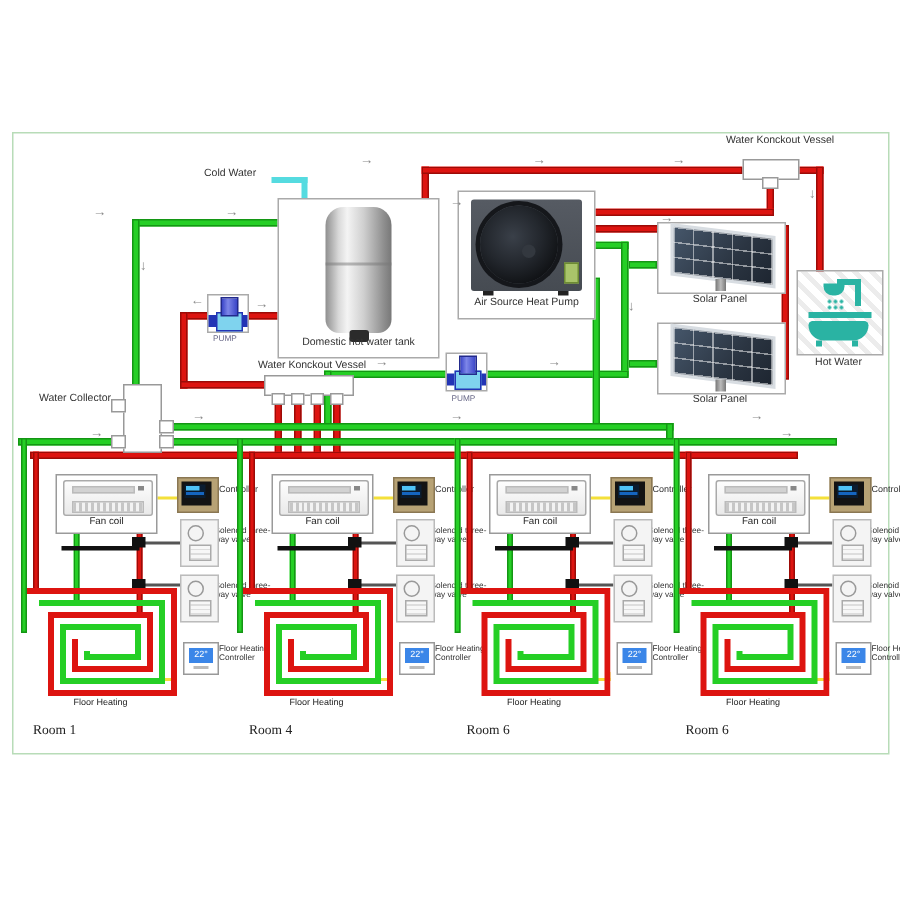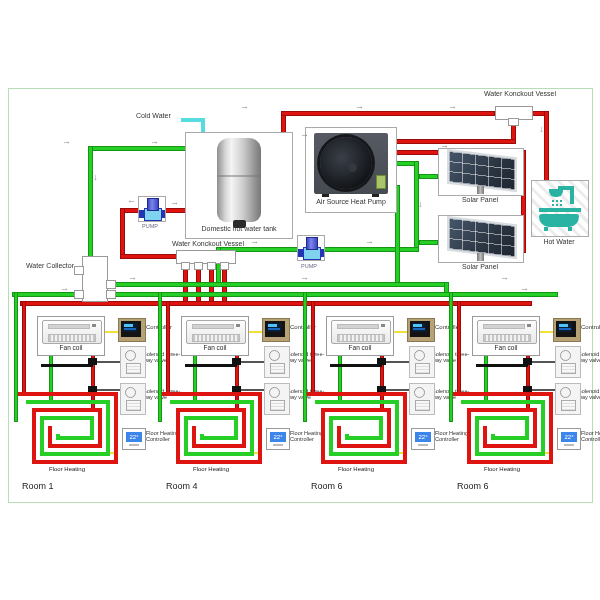--- a/index.html
+++ b/index.html
@@ -68,21 +68,21 @@
   .ctrl-screen::before{content:"";position:absolute;left:1px;top:1px;width:9px;height:3px;background:#4fc3f7;}
   .ctrl-screen::after{content:"";position:absolute;left:1px;top:5px;width:12px;height:2px;background:#1565c0;}
   .valve{position:absolute;left:112px;width:24px;height:30px;background:#f4f4f4;border:1px solid #bbb;z-index:4;}
   .valve::before{content:"";position:absolute;left:4px;top:3px;width:9px;height:9px;border:1.5px solid #999;border-radius:50%;}
   .valve::after{content:"";position:absolute;left:5px;top:16px;width:13px;height:9px;border:1px solid #aaa;background:repeating-linear-gradient(0deg,#ddd 0 1px,#f7f7f7 1px 3px);}
   .fh-ctrl{position:absolute;left:114px;top:428px;width:22px;height:20px;background:#fff;border:1px solid #999;z-index:4;}
   .fh-screen{position:absolute;left:3px;top:3px;width:16px;height:10px;background:#3b86e8;color:#fff;font-size:6px;text-align:center;line-height:10px;}
   .fh-btn{position:absolute;left:6px;top:15px;width:10px;height:2px;background:#bbb;}
   .spiral{position:absolute;left:8px;top:392px;width:102px;height:72px;z-index:3;}
   .fh-label{position:absolute;left:8px;top:466px;width:102px;text-align:center;font-size:6px;color:#222;}
-  .room-name{position:absolute;left:14px;top:481px;font-size:9px;color:#222;}
+  .room-name{position:absolute;left:14px;top:481px;font-size:9px;color:#222;font-family:Liberation Serif, serif;}
   .ctrl-lbl{position:absolute;left:138px;top:324px;width:46px;font-size:6px;}
   .sol-lbl1{position:absolute;left:135px;top:351px;width:44px;font-size:5.5px;}
   .sol-lbl2{position:absolute;left:135px;top:388px;width:44px;font-size:5.5px;}
   .fhc-lbl{position:absolute;left:138px;top:430px;width:44px;font-size:5.5px;}
   .pump-lbl{position:absolute;font-size:5.5px;color:#6b6b8a;}
 </style>
 </head>
 <body>
 
 <div id="canvas">

